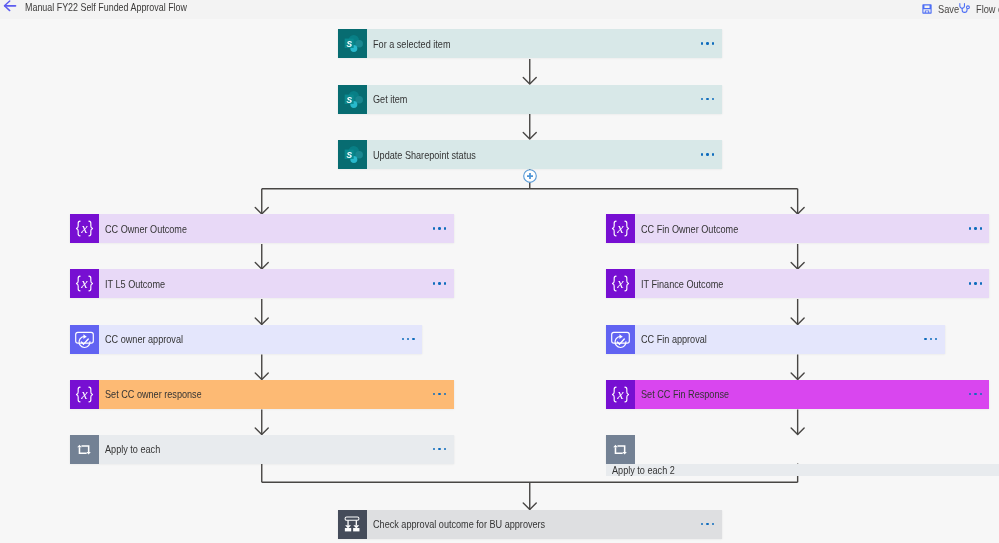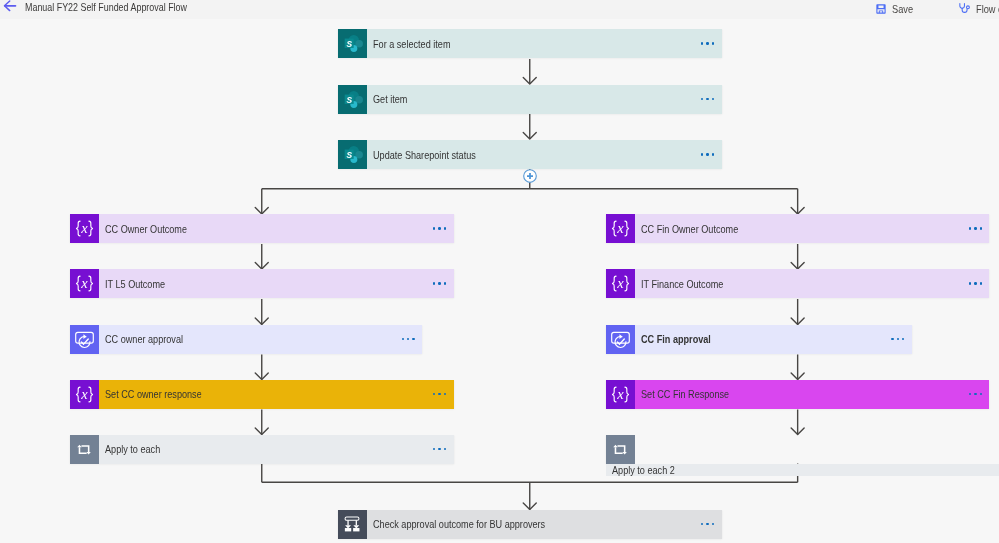--- a/index.html
+++ b/index.html
@@ -10,21 +10,21 @@
   #root{position:relative;width:999px;height:543px;}
 
   
   .cmdbar{position:absolute;left:0;top:0;width:999px;height:18.5px;background:#f3f3f3;}
   .cmdbar-sep{position:absolute;left:0;top:18.5px;width:999px;height:0.5px;background:#f1f1f1;}
   .back-btn{position:absolute;left:3px;top:0px;width:16px;height:14px;cursor:pointer;}
   .flow-title{position:absolute;left:24.7px;top:0px;height:18px;line-height:14px;
               font-size:11px;color:#3b3a39;white-space:nowrap;
               transform:scaleX(0.81);transform-origin:left center;}
   .cmd-right{position:absolute;left:0;top:0;width:999px;height:18px;}
-  #save-btn{left:876px;}
+  #save-btn{left:922px;}
   #fc-btn{left:958.6px;}
   .cmd-item{display:flex;align-items:center;height:18px;cursor:pointer;position:absolute;top:0;}
   .cmd-item .ci-ico{display:block;margin-right:5.6px;}
   .cmd-item .ci-lbl{font-size:11px;color:#484644;white-space:nowrap;display:inline-block;
                     transform:scaleX(0.84);transform-origin:left center;width:0;overflow:visible;}
 
   
   .canvas{position:absolute;left:0;top:19px;width:999px;height:524px;background:#f7f7f7;}
 
   
@@ -237,21 +237,21 @@
         </div>
         <div class="card" style="left: 70px; top: 360.5px; width: 383.5px;">
           <span class="ic">
             <svg viewBox="0 0 30 30">
               <rect width="30" height="30" fill="#770FD2"></rect>
      <path d="M10.4 7.4c-1.7 0-1.95 0.85-1.95 2.15v2.9c0 1.4-0.55 2.15-1.7 2.25v0.6c1.15 0.1 1.7 0.85 1.7 2.25v2.9c0 1.3 0.25 2.15 1.95 2.15" fill="none" stroke="#ffffff" stroke-width="1.18" stroke-linecap="round" stroke-linejoin="round"></path>
      <path d="M19.6 7.4c1.7 0 1.95 0.85 1.95 2.15v2.9c0 1.4 0.55 2.15 1.7 2.25v0.6c-1.15 0.1-1.7 0.85-1.7 2.25v2.9c0 1.3-0.25 2.15-1.95 2.15" fill="none" stroke="#ffffff" stroke-width="1.18" stroke-linecap="round" stroke-linejoin="round"></path>
      <text x="15.0" y="19.6" font-family="'Liberation Serif',serif" font-size="15" font-style="italic" fill="#ffffff" text-anchor="middle">x</text>
      </svg>
           </span>
-          <span class="body" style="background:#eab308">
+          <span class="body" style="background:#fdba74">
             <span class="title">Set CC owner response</span>
             <span class="dots">
               <i></i>
               <i></i>
               <i></i>
             </span>
           </span>
         </div>
         <div class="card" style="left: 70px; top: 415.5px; width: 383.5px; text-align: center;">
           <span class="ic">
@@ -303,21 +303,21 @@
           </span>
           <span class="body" style="background:#E8D9F7">
             <span class="title">IT Finance Outcome</span>
             <span class="dots">
               <i></i>
               <i></i>
               <i></i>
             </span>
           </span>
         </div>
-        <div class="card" style="left: 605.9px; top: 305.5px; width: 306px; font-weight: bold;">
+        <div class="card" style="left: 605.9px; top: 305.5px; width: 339px;">
           <span class="ic">
             <svg viewBox="0 0 30 30">
               <rect width="30" height="30" fill="#6163F2"></rect>
      <rect x="5.9" y="7.6" width="18.2" height="11.1" rx="2.2" fill="none" stroke="#ffffff" stroke-width="1.2"></rect>
      <path d="M16.85 12.25A5.65 5.65 0 1 0 20.6 16.81" fill="none" stroke="#ffffff" stroke-width="1.2"></path>
      <path d="M13.9 9.5l3.05 2.5-3.05 2.5z" fill="#ffffff"></path>
      <path d="M11.8 17.55l2.25 2.25 4.85-5.35" fill="none" stroke="#ffffff" stroke-width="1.45" stroke-linecap="round" stroke-linejoin="round"></path>
      </svg>
           </span>
           <span class="body" style="background:#E4E6FC">

